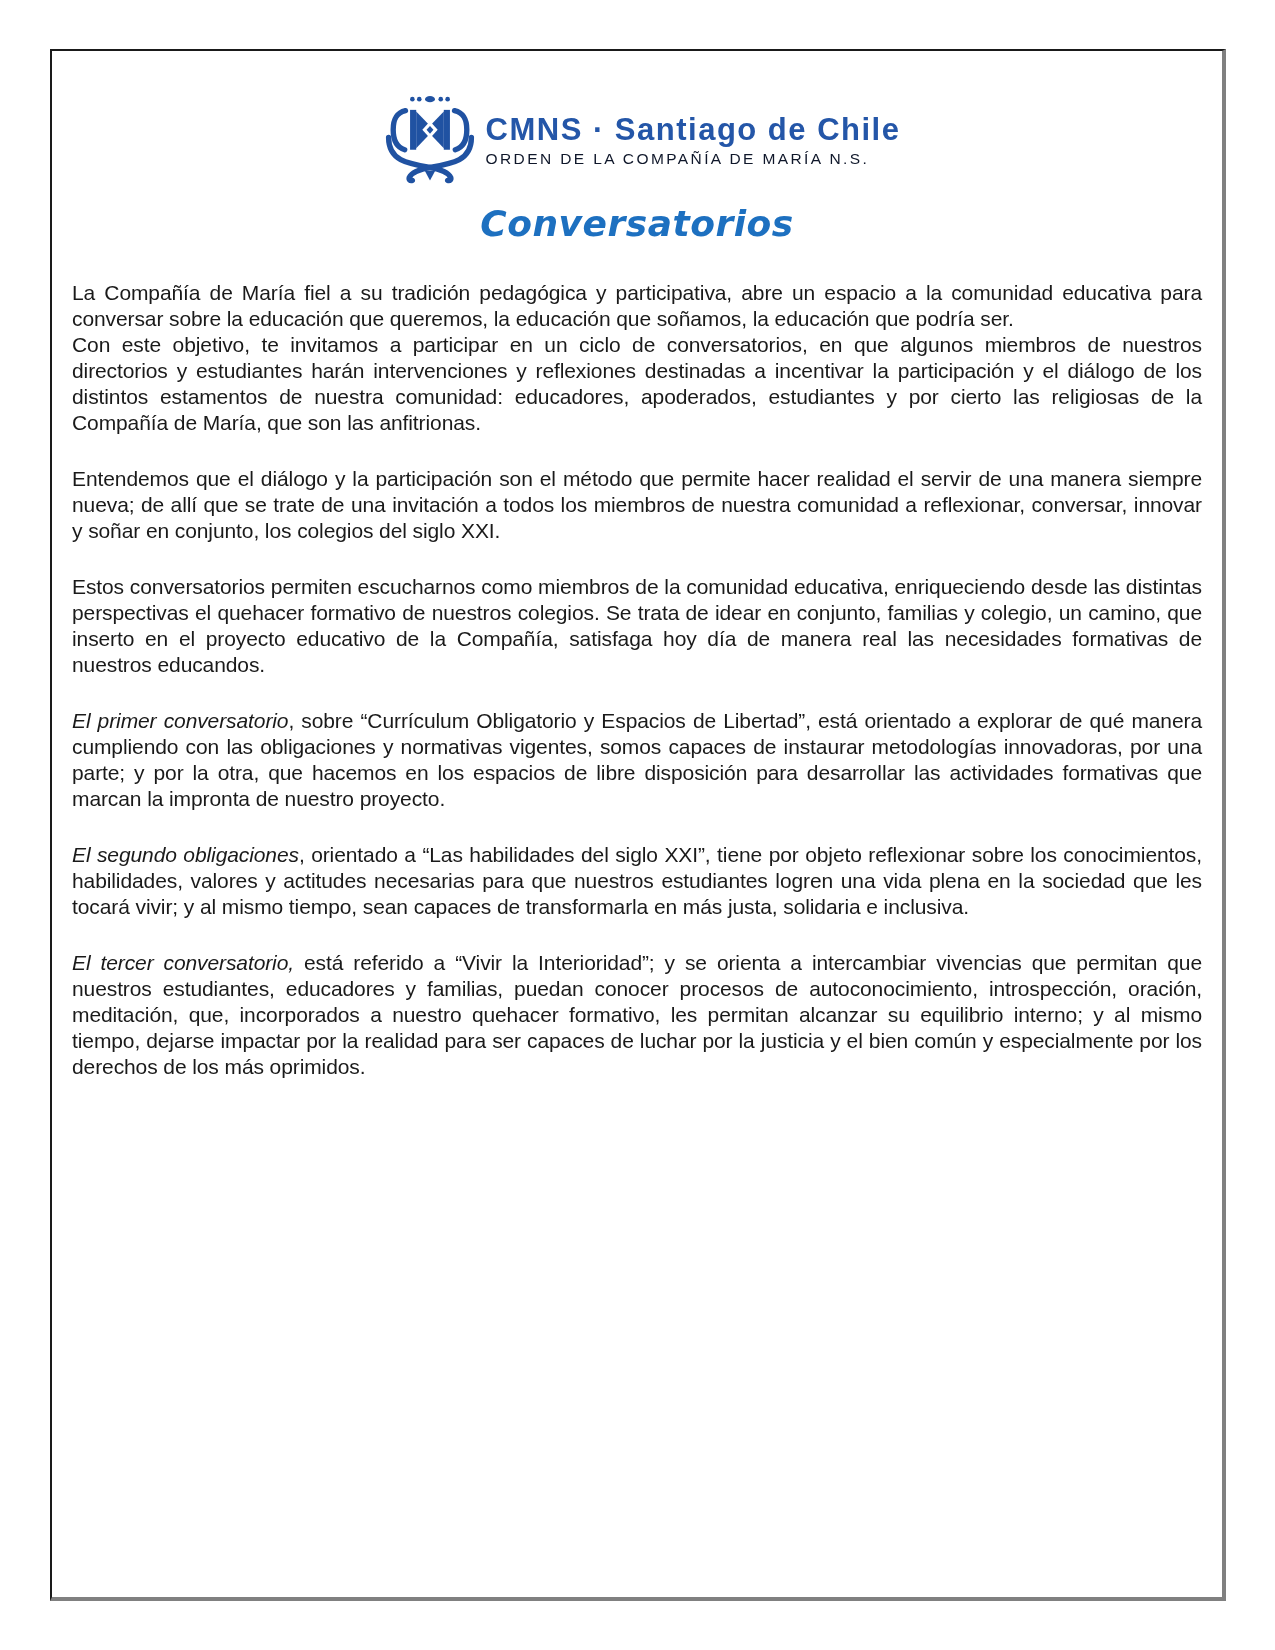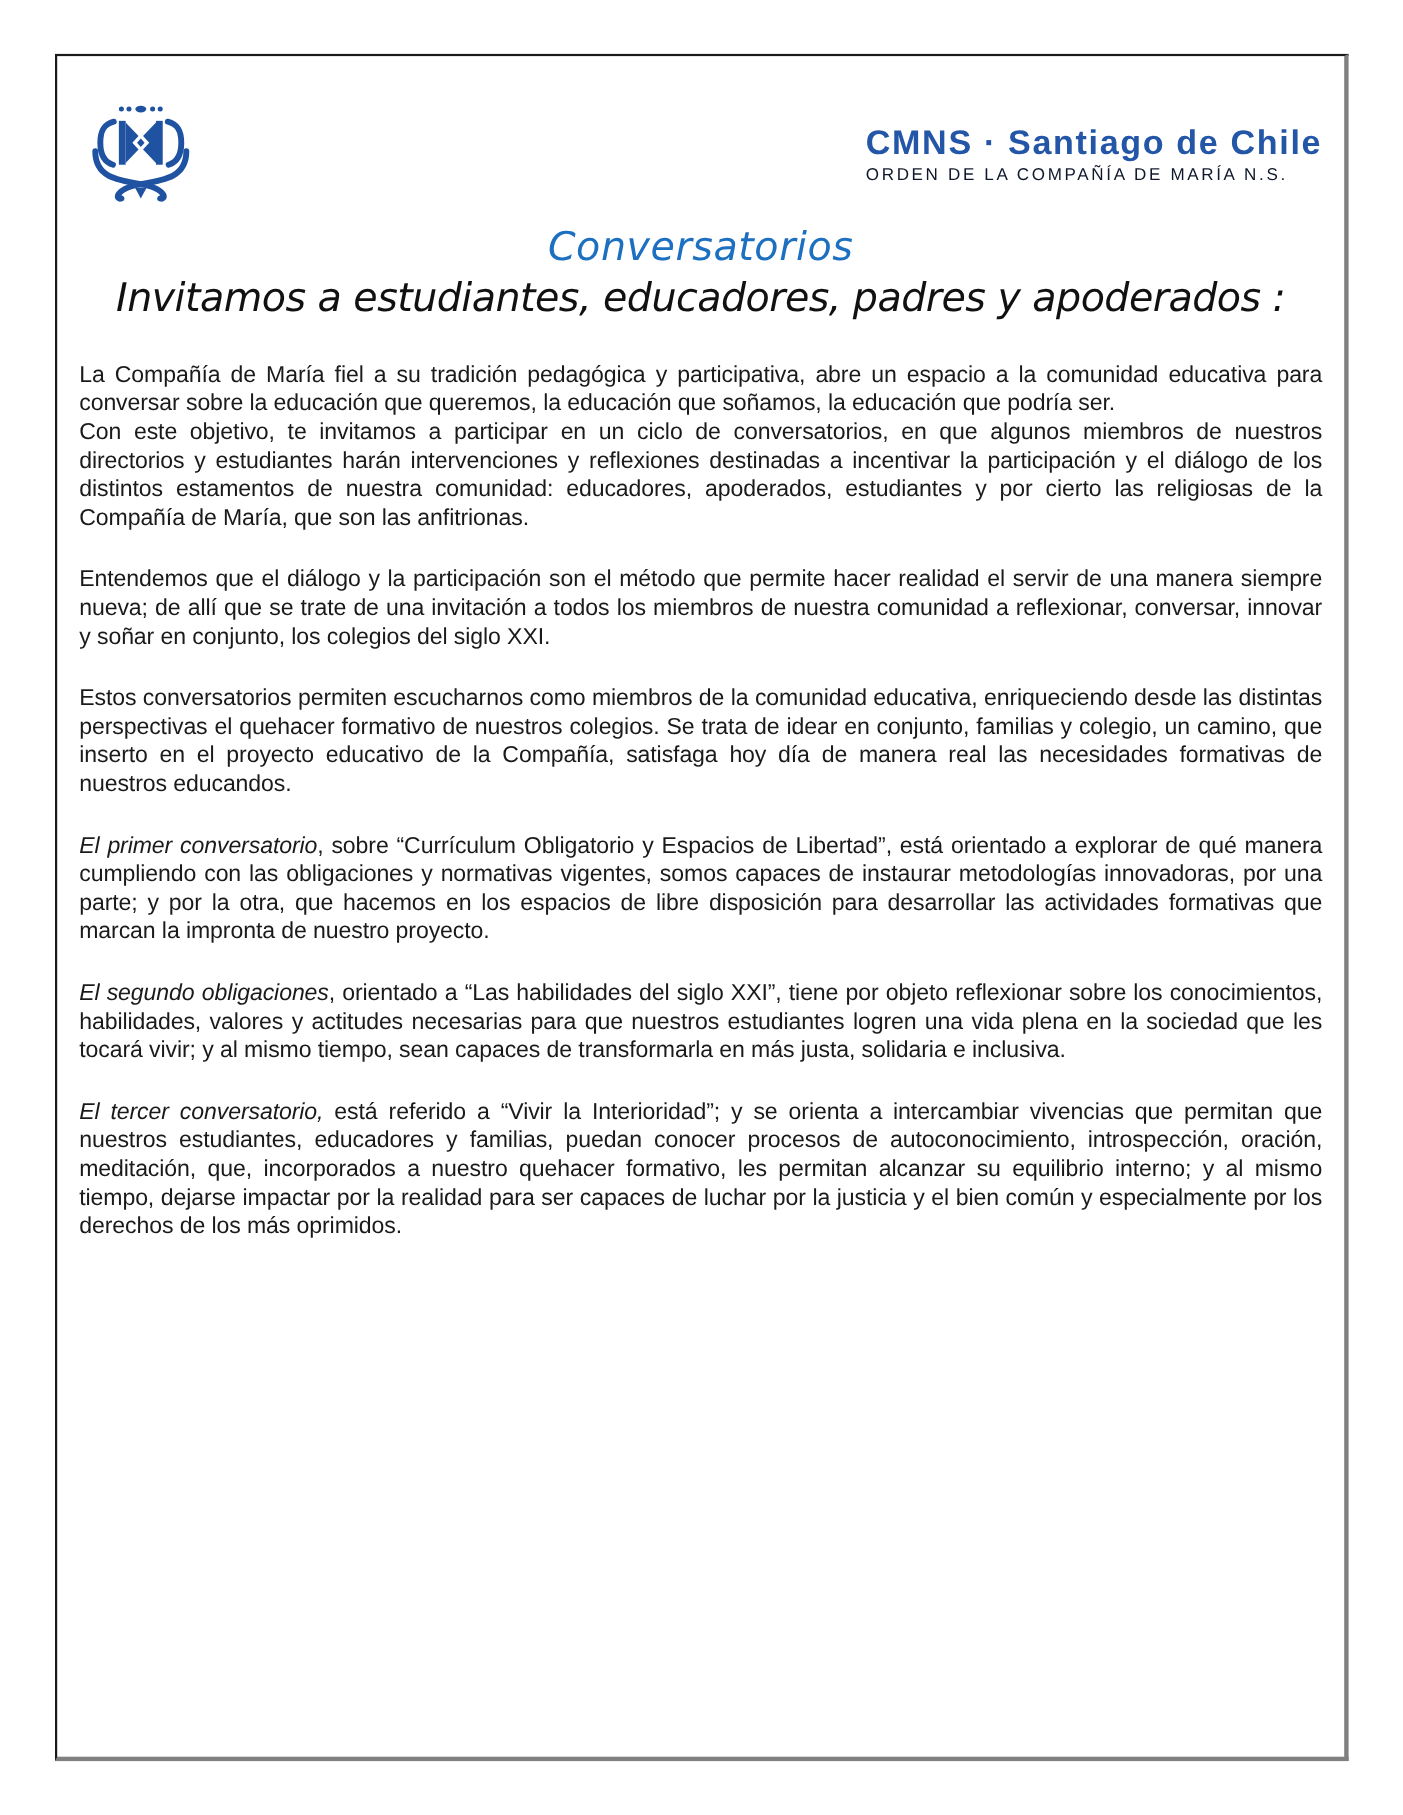--- a/index.html
+++ b/index.html
@@ -21,21 +21,21 @@
     border-left: 2px solid #1a1a1a;
     border-right: 4px solid #808080;
     border-bottom: 4px solid #808080;
     padding: 0 20px;
     overflow: hidden;
   }
   
   .logo-row {
     margin-top: 42px;
     display: flex;
-    justify-content: space-between;
+    justify-content: center;
     align-items: center;
   }
   .logo-mark { width: 112px; height: 92px; flex: 0 0 auto; }
   .logo-text { text-align: left; }
   .logo-title {
     font-size: 31px;
     font-weight: 700;
     letter-spacing: 1.5px;
     color: #2456a8;
     line-height: 1.05;
@@ -45,21 +45,21 @@
     font-size: 15.5px;
     font-weight: 400;
     letter-spacing: 2.4px;
     color: #0f172a;
   }
   
   .h-script {
     text-align: center;
     font-family: "DejaVu Sans", sans-serif;
     font-style: italic;
-    font-weight: 400;
+    font-weight: 700;
   }
   .h-series {
     margin-top: 14px;
     font-size: 36px;
     color: #1d70c0;
     letter-spacing: 0.5px;
   }
   .h-motto {
     margin-top: 8px;
     font-size: 41px;
@@ -122,21 +122,20 @@
           <polygon points="63,101 77,101 70,114" fill="#2052a2"></polygon>
         </svg>
       </span>
       <div class="logo-text">
         <div class="logo-title">CMNS · Santiago de Chile</div>
         <div class="logo-subtitle">ORDEN DE LA COMPAÑÍA DE MARÍA N.S.</div>
       </div>
     </div>
 
     <div class="h-script h-series">Conversatorios</div>
-    <div class="h-script h-invite">Invitamos a estudiantes, educadores, padres y apoderados :</div>
 
     <div class="body-text">
       <p class="joined"><span>La Compañía de María fiel a su tradición pedagógica y participativa, abre un espacio a la comunidad educativa para conversar sobre la educación que queremos, la educación que soñamos, la educación que podría ser.</span></p>
       <p><span>Con este objetivo, te invitamos a participar en un ciclo de conversatorios, en que algunos miembros de nuestros directorios y estudiantes harán intervenciones y reflexiones destinadas a incentivar la participación y el diálogo de los distintos estamentos de nuestra comunidad: educadores, apoderados, estudiantes y por cierto las religiosas de la Compañía de María, que son las anfitrionas.</span></p>
       <p><span>Entendemos que el diálogo y la participación son el método que permite hacer realidad el servir de una manera siempre nueva; de allí que se trate de una invitación a todos los miembros de nuestra comunidad a reflexionar, conversar, innovar y soñar en conjunto, los colegios del siglo XXI.</span></p>
       <p><span>Estos conversatorios permiten escucharnos como miembros de la comunidad educativa, enriqueciendo desde las distintas perspectivas el quehacer formativo de nuestros colegios.  Se trata de idear en conjunto, familias y colegio, un camino, que inserto en el proyecto educativo de la Compañía, satisfaga hoy día de manera real las necesidades formativas de nuestros educandos.</span></p>
       <p><b class="lead">El primer conversatorio</b><span>, sobre “Currículum Obligatorio y Espacios de Libertad”, está orientado a explorar de qué manera cumpliendo con las obligaciones y normativas vigentes, somos capaces de instaurar metodologías innovadoras, por una parte; y por la otra, que hacemos en los espacios de libre disposición para desarrollar las actividades formativas que marcan la impronta de nuestro proyecto.</span></p>
       <p><b class="lead">El segundo obligaciones</b><span>, orientado a “Las habilidades del siglo XXI”, tiene por objeto reflexionar sobre los conocimientos, habilidades, valores y actitudes necesarias para que nuestros estudiantes logren  una vida plena en la sociedad que les tocará vivir; y al mismo tiempo, sean capaces de transformarla en más justa, solidaria e inclusiva.</span></p>
       <p><b class="lead">El tercer conversatorio,</b><span> está referido a “Vivir la Interioridad”; y se orienta a intercambiar vivencias que permitan que nuestros estudiantes, educadores y familias, puedan conocer procesos  de autoconocimiento, introspección, oración, meditación, que, incorporados a nuestro quehacer formativo, les permitan alcanzar su equilibrio interno; y al mismo tiempo, dejarse impactar por la realidad para ser capaces de luchar por la justicia y el bien común y especialmente por los derechos de los más oprimidos.</span></p>
     </div>

